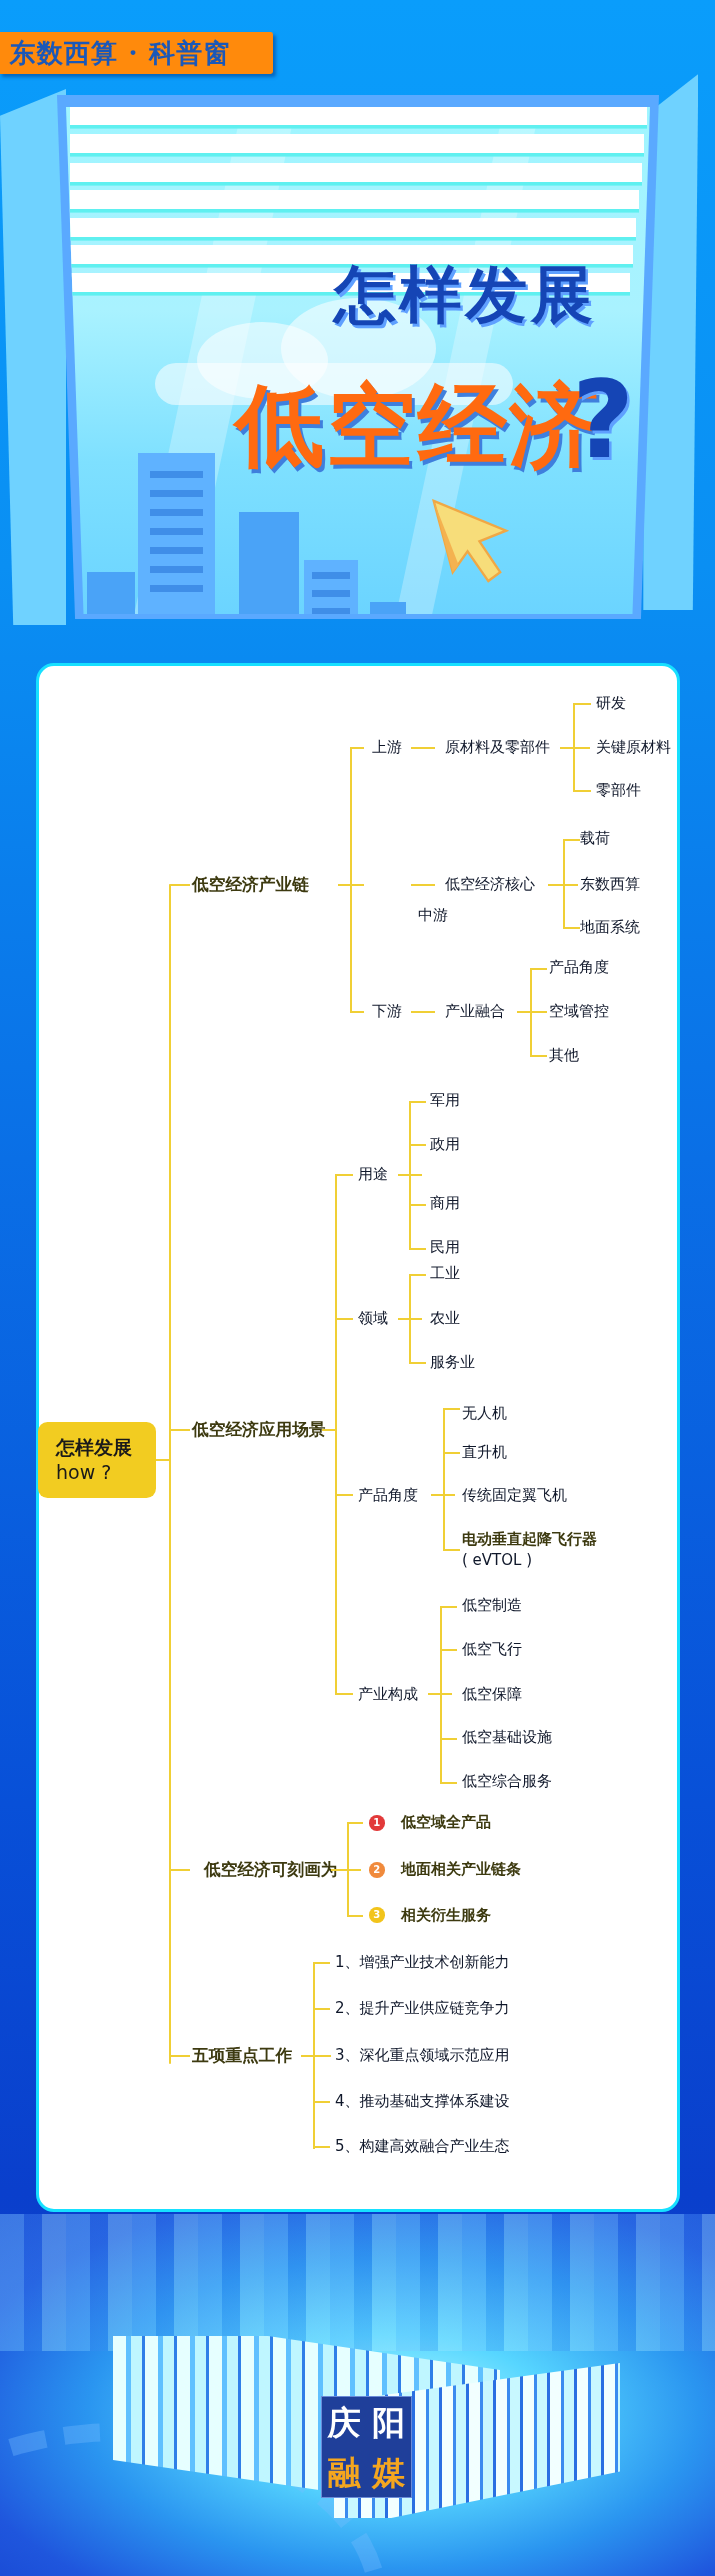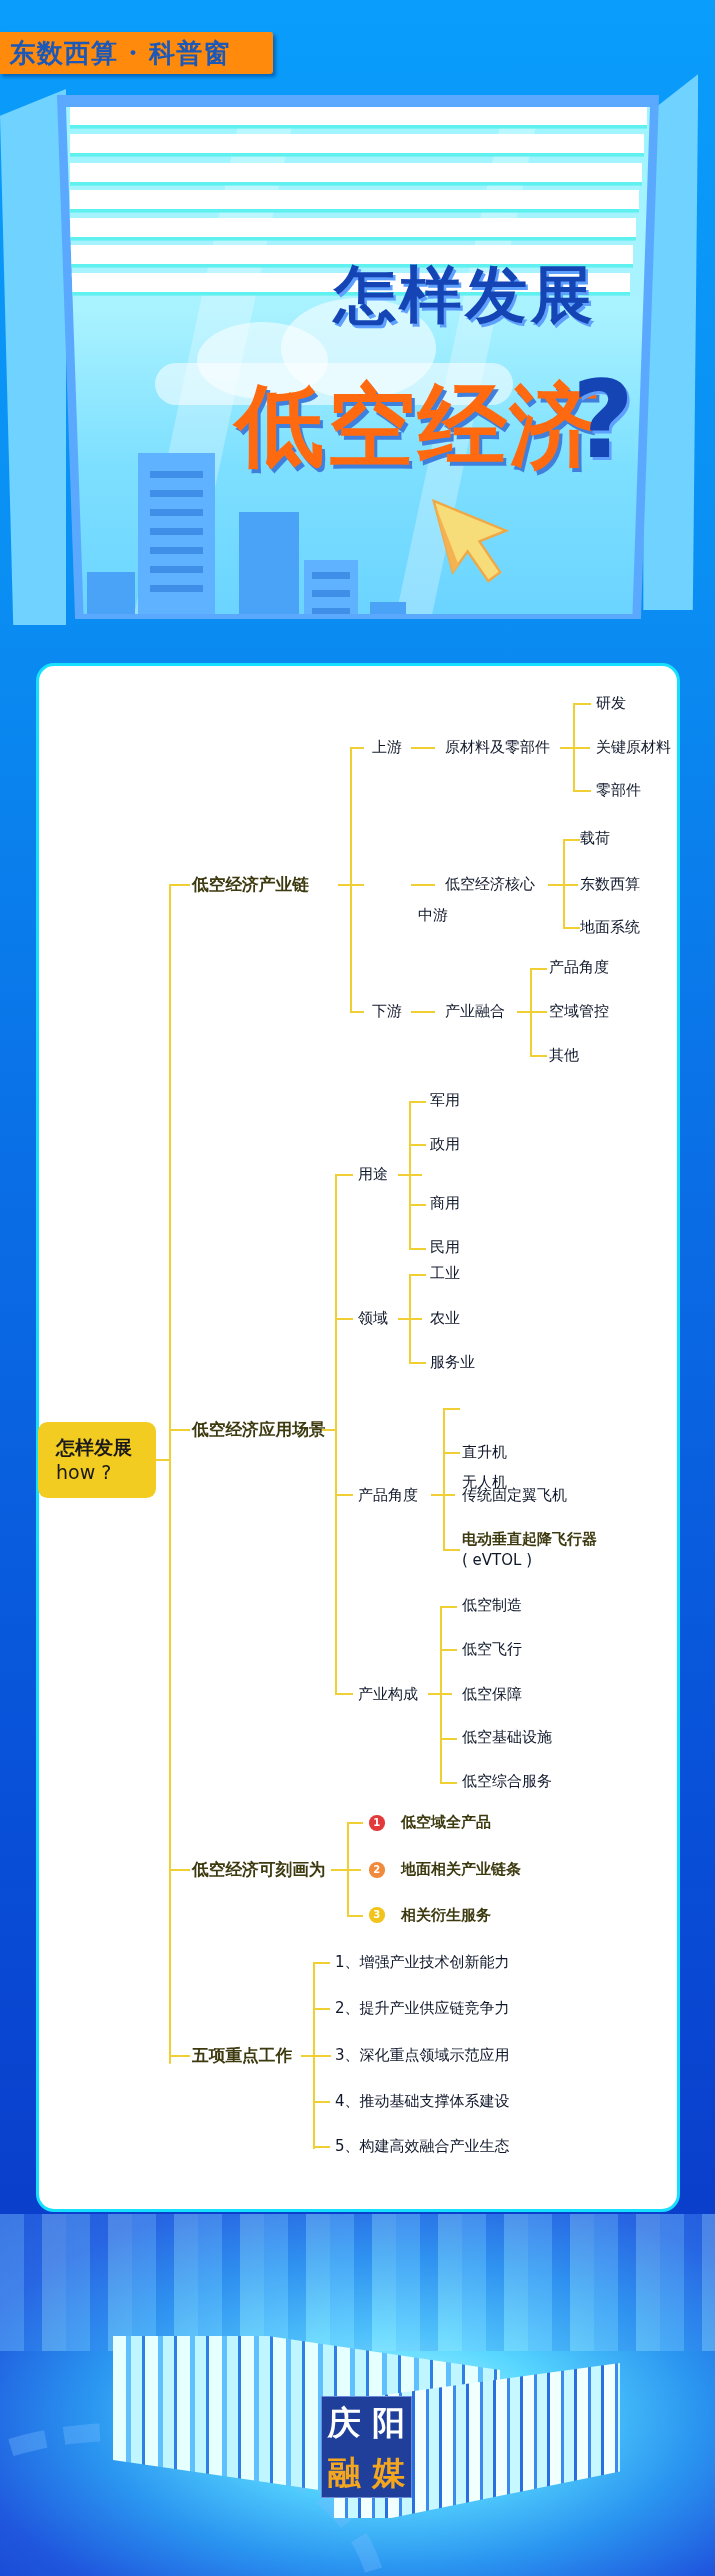--- a/index.html
+++ b/index.html
@@ -271,40 +271,40 @@
 <div class="mm-text" style="left:430px; top:1264px;">工业</div>
 <div class="mm-text" style="left:430px; top:1309px;">农业</div>
 <div class="mm-text" style="left:430px; top:1353px;">服务业</div>
 
 <div class="mm-text" style="left:358px; top:1486px;">产品角度</div>
 <div class="mm-line mm-hor" style="left:431px; top:1494px; width:24px;"></div>
 <div class="mm-line mm-vert" style="left:443px; top:1408px; height:143px;"></div>
 <div class="mm-line mm-hor" style="left:443px; top:1408px; width:16.7px;"></div>
 <div class="mm-line mm-hor" style="left:443px; top:1452px; width:16.7px;"></div>
 <div class="mm-line mm-hor" style="left:443px; top:1549px; width:16.7px;"></div>
-<div class="mm-text" style="left:462px; top:1473px;">无人机</div>
+<div class="mm-text" style="left:462px; top:1405px;font-family:Liberation Mono, monospace;">无人机</div>
 <div class="mm-text" style="left:462px; top:1443px;">直升机</div>
 <div class="mm-text" style="left:462px; top:1486px;">传统固定翼飞机</div>
 <div class="mm-text l3bold" style="left:462px; top:1530px;">电动垂直起降飞行器</div>
 <div class="mm-text" style="left:462px; top:1551px;">( eVTOL )</div>
 
 <div class="mm-text" style="left:358px; top:1685px;">产业构成</div>
 <div class="mm-line mm-hor" style="left:428px; top:1693px; width:24px;"></div>
 <div class="mm-line mm-vert" style="left:440px; top:1606px; height:178px;"></div>
 <div class="mm-line mm-hor" style="left:440px; top:1606px; width:16.7px;"></div>
 <div class="mm-line mm-hor" style="left:440px; top:1649px; width:16.7px;"></div>
 <div class="mm-line mm-hor" style="left:440px; top:1738px; width:16.7px;"></div>
 <div class="mm-line mm-hor" style="left:440px; top:1782px; width:16.7px;"></div>
 <div class="mm-text" style="left:462px; top:1596px;">低空制造</div>
 <div class="mm-text" style="left:462px; top:1640px;">低空飞行</div>
 <div class="mm-text" style="left:462px; top:1685px;">低空保障</div>
 <div class="mm-text" style="left:462px; top:1728px;">低空基础设施</div>
 <div class="mm-text" style="left:462px; top:1772px;">低空综合服务</div>
 
-<div class="mm-text bold" style="left:192px; top:1860px;text-align:center;">低空经济可刻画为</div>
+<div class="mm-text bold" style="left:204px; top:1860px;text-align:center;">低空经济可刻画为</div>
 <div class="mm-line mm-hor" style="left:331px; top:1869px; width:30px;"></div>
 <div class="mm-line mm-vert" style="left:347px; top:1822px; height:94px;"></div>
 <div class="mm-line mm-hor" style="left:347px; top:1822px; width:15.5px;"></div>
 <div class="mm-line mm-hor" style="left:347px; top:1915px; width:15.5px;"></div>
 <div class="badge" style="left:369px; top:1815px; background:#e23a3a;">1</div>
 <div class="badge" style="left:369px; top:1862px; background:#f08a3c;">2</div>
 <div class="badge" style="left:369px; top:1907px; background:#f2c41b;">3</div>
 <div class="mm-text l3bold" style="left:401px; top:1813px;">低空域全产品</div>
 <div class="mm-text l3bold" style="left:401px; top:1860px;">地面相关产业链条</div>
 <div class="mm-text l3bold" style="left:401px; top:1906px;">相关衍生服务</div>

